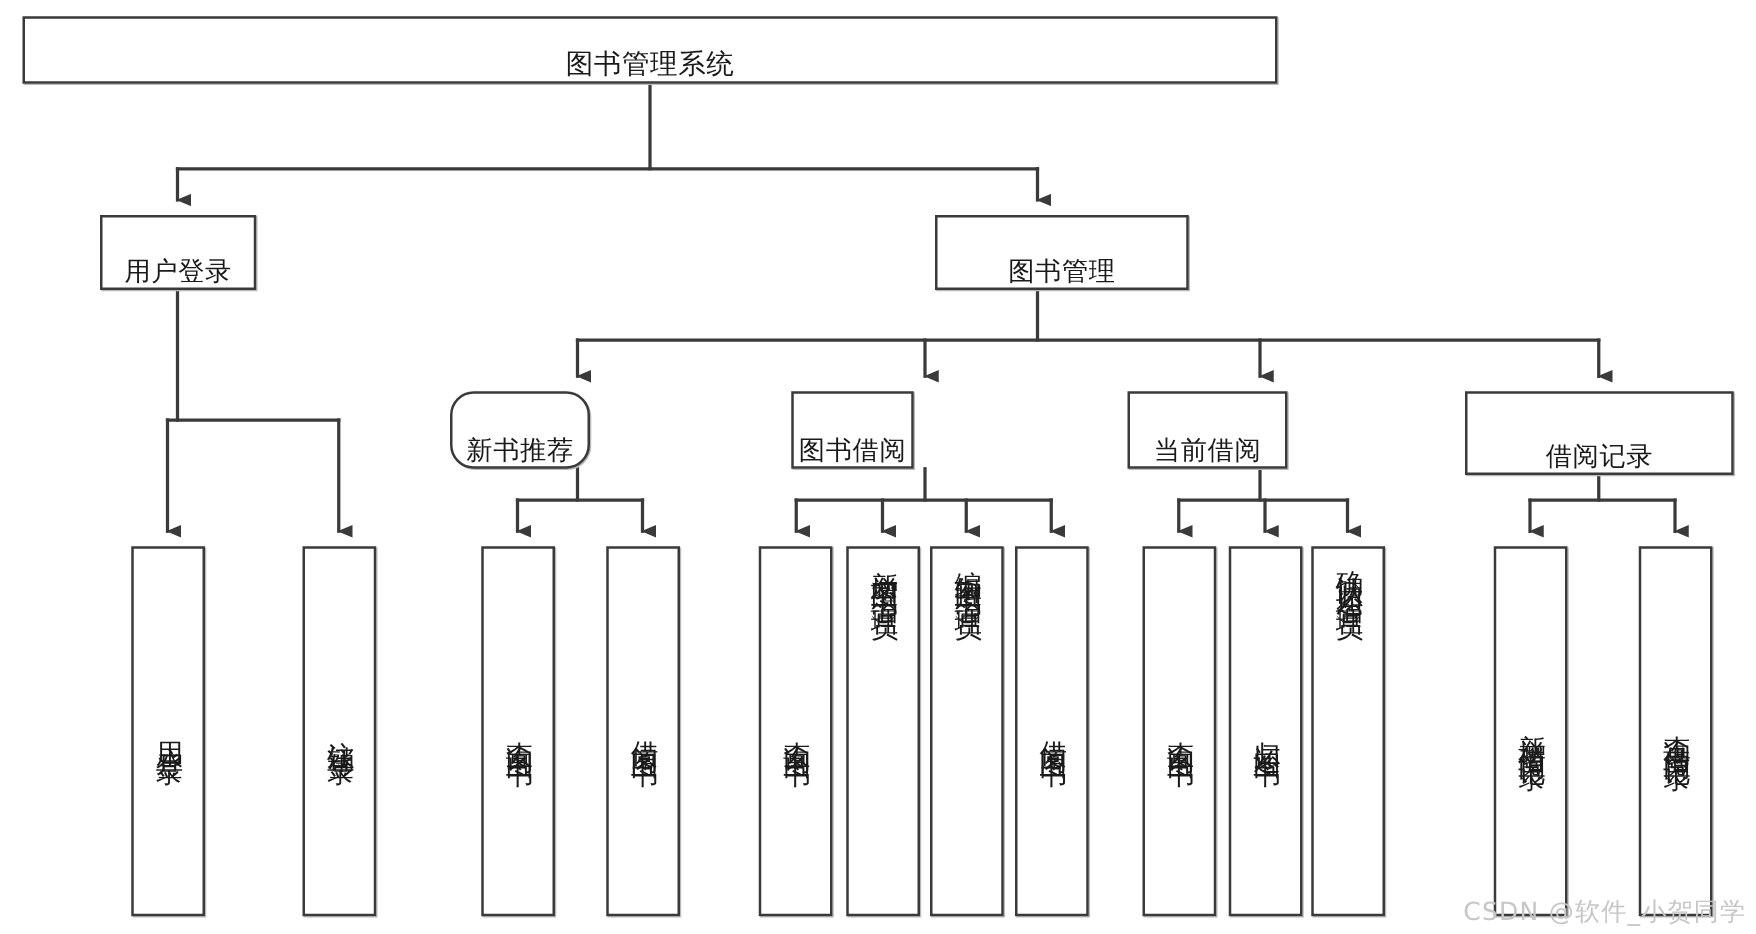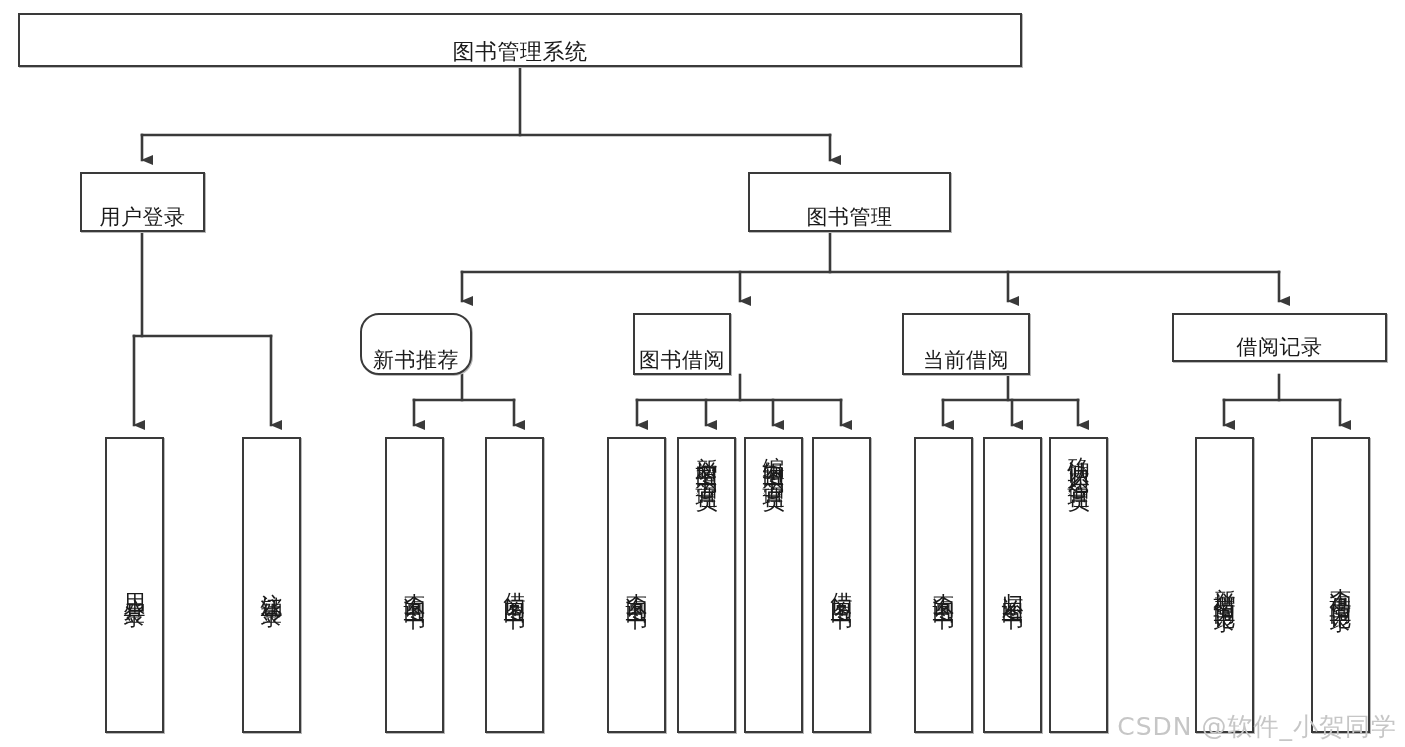--- a/index.html
+++ b/index.html
@@ -59,21 +59,21 @@
     letter-spacing:5px;
     white-space:nowrap;
   }
   .node.vert.mid{
     align-items:center;
   }
   .watermark{
     position:absolute;
     right:8px;
     bottom:4px;
-    font-size:25px;
+    font-size:20px;
     color:#c6c6c6;
     letter-spacing:1px;
     z-index:5;
     white-space:nowrap;
     user-select:none;
   }
 </style>
 </head>
 <body>
 
@@ -146,21 +146,21 @@
   </div>
 
   <div class="node horiz" style="left:633px; top:313px; width:98px; height:62px;">
     <span class="label">图书借阅</span>
   </div>
 
   <div class="node horiz" style="left:902px; top:313px; width:128px; height:62px;">
     <span class="label">当前借阅</span>
   </div>
 
-  <div class="node horiz" style="left:1172px; top:313px; width:215px; height:49px;">
+  <div class="node horiz" style="left:1172px; top:313px; width:215px; height:67px;">
     <span class="label">借阅记录</span>
   </div>
 
   <div class="node vert mid" style="left:105px; top:437px; width:59px; height:296px;">
     <span class="label">用户登录</span>
   </div>
   <div class="node vert mid" style="left:242px; top:437px; width:59px; height:296px;">
     <span class="label">注销登录</span>
   </div>
 

